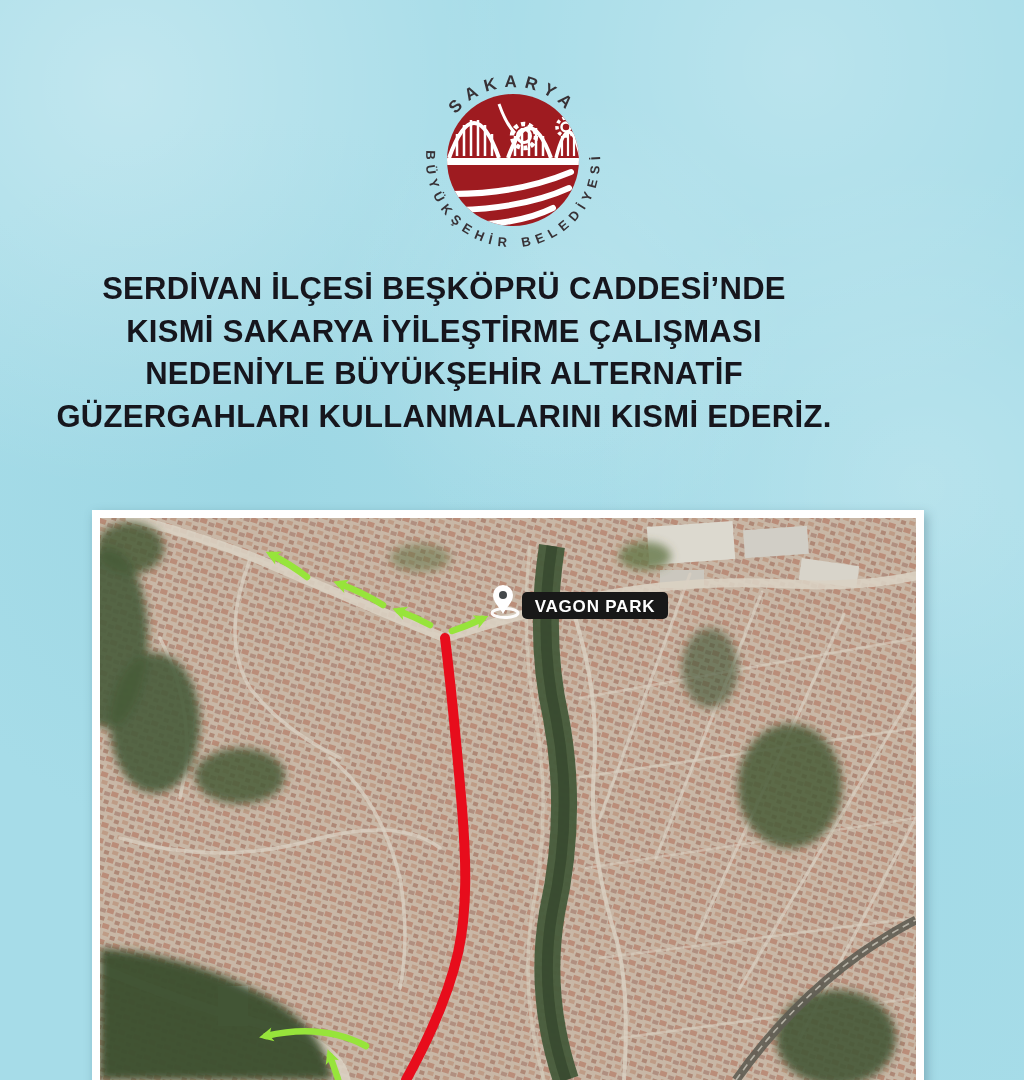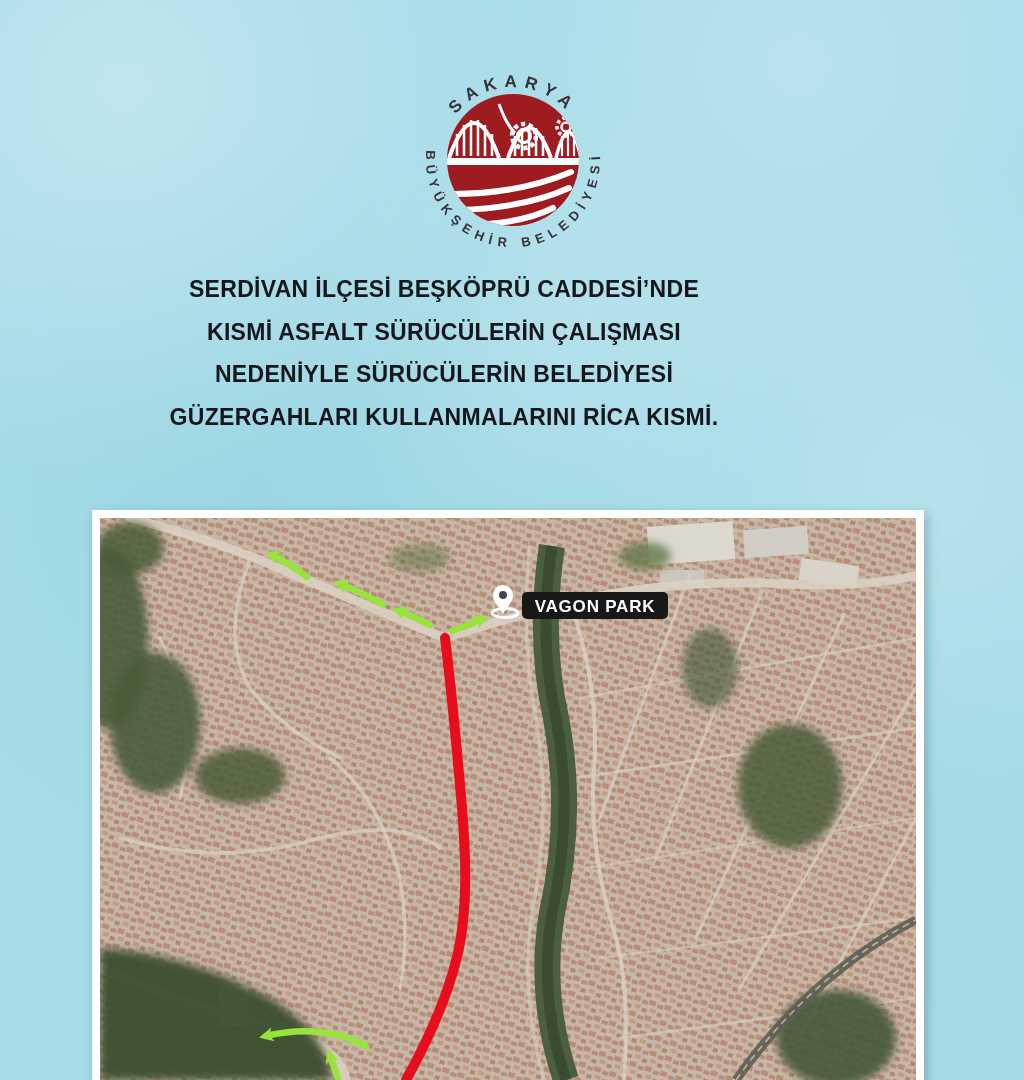--- a/index.html
+++ b/index.html
@@ -12,21 +12,21 @@
       radial-gradient(circle at 55% 30%, rgba(255,255,255,.16), rgba(255,255,255,0) 25%),
       radial-gradient(circle at 90% 45%, rgba(255,255,255,.20), rgba(255,255,255,0) 30%),
       radial-gradient(circle at 25% 45%, rgba(140,205,220,.35), rgba(140,205,220,0) 38%),
       radial-gradient(circle at 70% 75%, rgba(150,210,225,.30), rgba(150,210,225,0) 40%);
     font-family:"Liberation Sans", sans-serif;
   }
   .logo-wrap{position:absolute;left:403px;top:48px;width:220px;height:220px;}
   .ring-text{font-family:"Liberation Sans",sans-serif;font-weight:bold;}
   .headline{
     position:absolute;top:268px;left:0;width:888px;
-    text-align:center;font-weight:bold;font-size:23px;line-height:42.5px;
+    text-align:center;font-weight:bold;font-size:31px;line-height:42.5px;
     letter-spacing:.3px;color:#16161d;
   }
   .map-frame{
     position:absolute;left:92px;top:510px;width:832px;height:578px;
     background:#ffffff;padding:8px;box-sizing:border-box;
     box-shadow:3px 4px 10px rgba(50,85,100,.35);
   }
   .map-frame svg{display:block;}
   .road{stroke:#d8cfc0;fill:none;stroke-linecap:round;}
   .alt-arrow{fill:none;stroke-linecap:round;}
@@ -98,23 +98,23 @@
           <path d="M56,162 Q122,160 166,140"></path>
           <path d="M64,177 Q118,176 150,160"></path>
         </g>
       </g>
     </g>
   </svg>
 </div>
 
 <div class="headline">
   <div>SERDİVAN İLÇESİ BEŞKÖPRÜ CADDESİ’NDE</div>
-  <div>KISMİ ASFALT SÜRÜCÜLERİN ÇALIŞMASI</div>
-  <div>NEDENİYLE SÜRÜCÜLERİN BELEDİYESİ</div>
-  <div>GÜZERGAHLARI KULLANMALARINI RİCA KISMİ.</div>
+  <div>KISMİ SAKARYA İYİLEŞTİRME ÇALIŞMASI</div>
+  <div>NEDENİYLE BÜYÜKŞEHİR ALTERNATİF</div>
+  <div>GÜZERGAHLARI KULLANMALARINI KISMİ EDERİZ.</div>
 </div>
 
 <div class="map-frame">
   <svg width="816" height="562" viewBox="0 0 816 562">
     <defs>
       <pattern id="roofs" width="16" height="16" patternUnits="userSpaceOnUse" patternTransform="rotate(18)">
         <rect x="0" y="0" width="7" height="5" fill="#a85a41"></rect>
         <rect x="9" y="2" width="6" height="4" fill="#926051"></rect>
         <rect x="3" y="8" width="6" height="4" fill="#b07a5e"></rect>
         <rect x="11" y="10" width="5" height="4" fill="#8d4f3c"></rect>

